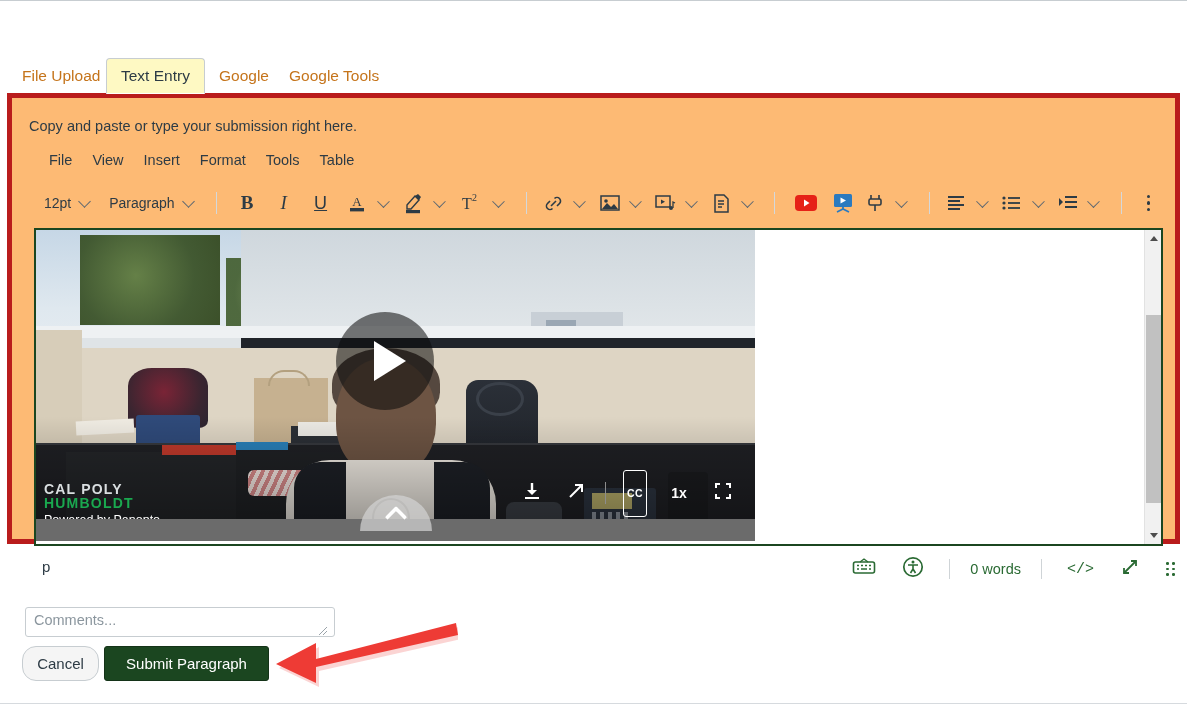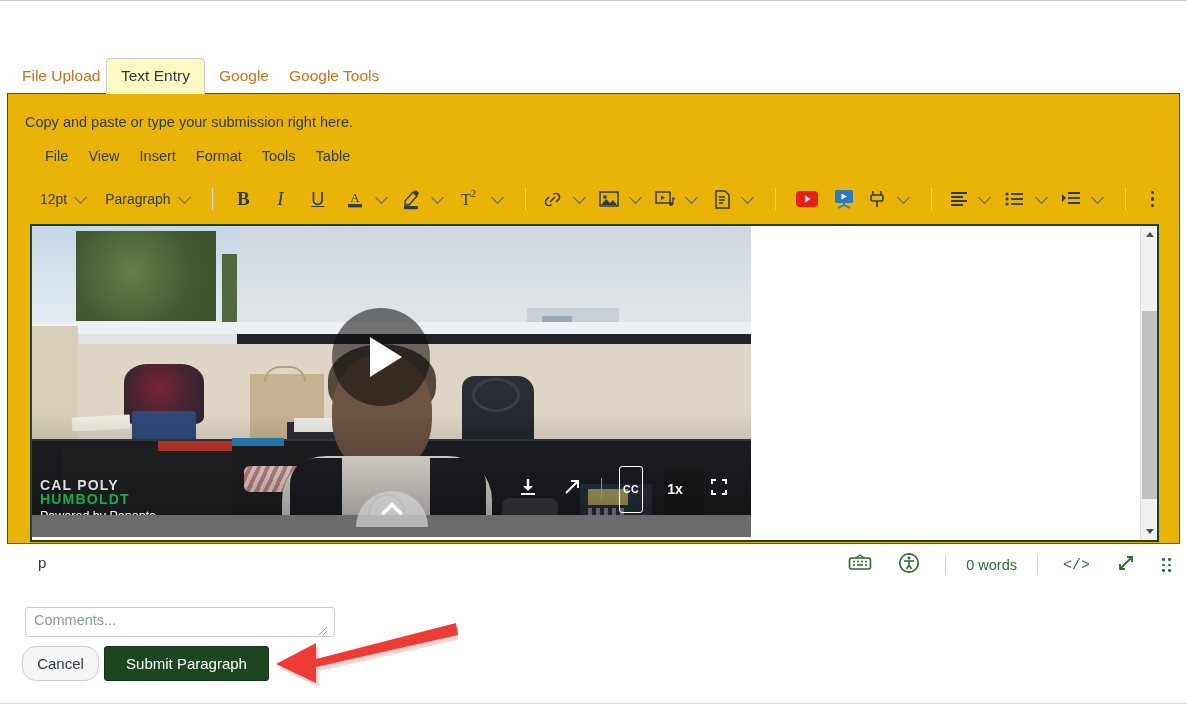--- a/index.html
+++ b/index.html
@@ -30,21 +30,21 @@
   }
   .tab.active {
     color: #2d3b45; background: #fef9c3;
     border: 1px solid #c7cdd1; border-bottom-color: #fff; z-index: 3;
   }
 
   
   .panel {
     position: absolute; left: 7px; top: 93px;
     width: 1173px; height: 451px;
-    border: 1px solid #b91c1c; background: #eab308; z-index: 2;
+    border: 5px solid #b91c1c; background: #fdba74; z-index: 2;
   }
   .panel-hint {
     position: absolute; left: 17px; top: 20px;
     font-size: 14.5px; color: #2d3b45;
   }
 
   
   .menubar { position: absolute; left: 27px; top: 52px; display: flex; gap: 0px; }
   .menu-item {
     font-size: 14.5px; color: #2d3b45; padding: 2px 10px; cursor: pointer;

